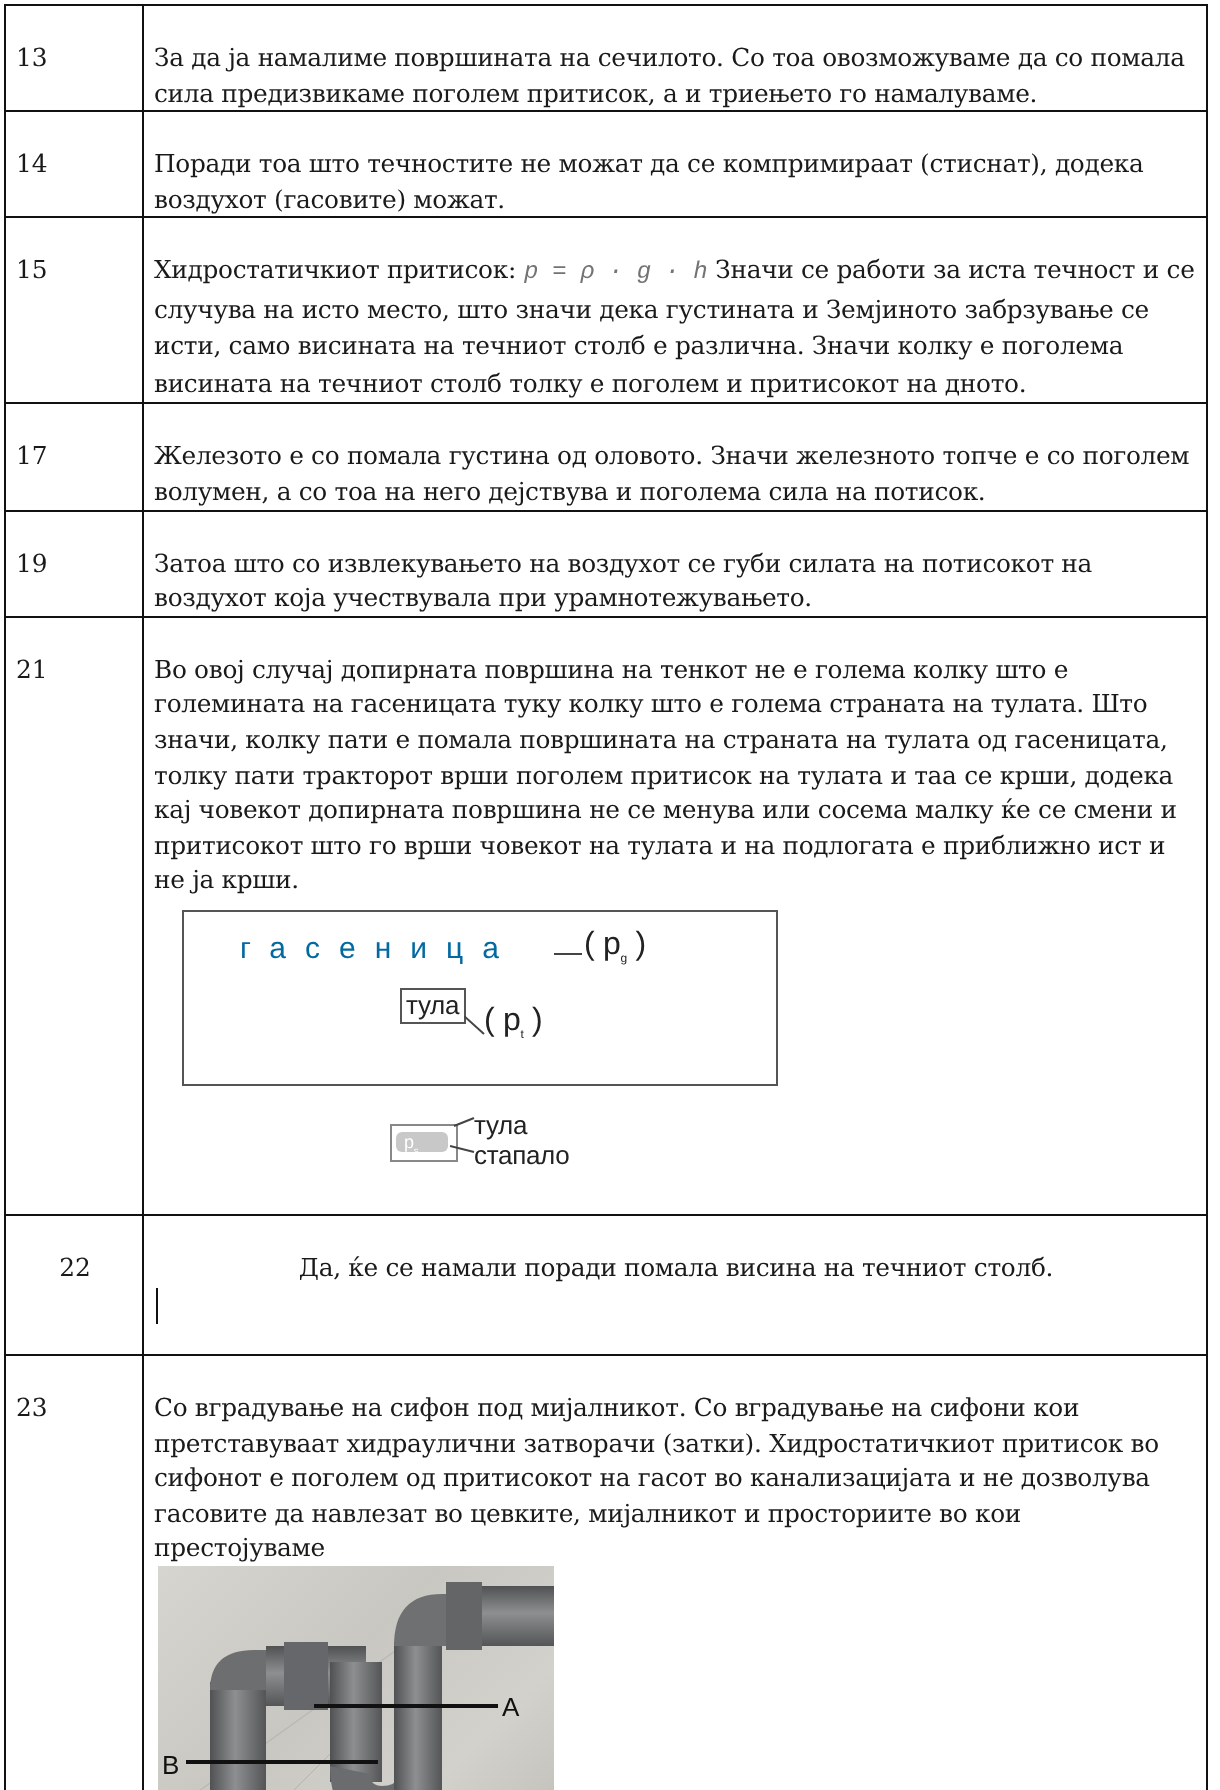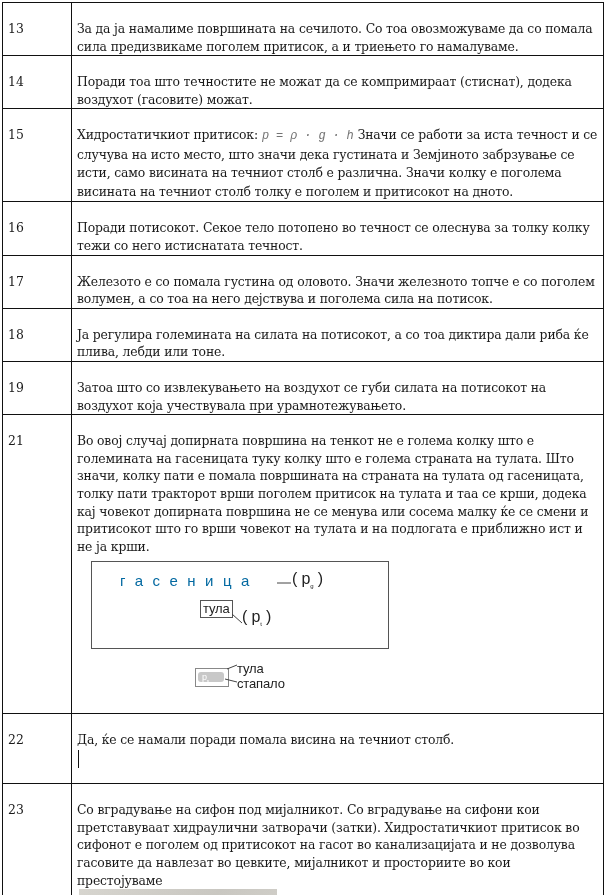--- a/index.html
+++ b/index.html
@@ -8,21 +8,21 @@
   table.answers { position: absolute; left: 2px; top: 2px; width: 602px;
                   border-collapse: collapse; table-layout: fixed; }
   table.answers td { border: 1.4px solid #111; vertical-align: top;
                      font-size: 12.4px; line-height: 17.6px; padding: 17px 4px 0 5px; }
   td.num { width: 59px; padding-left: 9px; }
   td.txt { letter-spacing: -0.15px; }
   .formula { font-family: Liberation Mono, monospace; font-style: italic; color: #737373; margin: 12px 4px; font-size: 12px; }
   .r13 { height: 37px; } .r14 { height: 35px; } .r15 { height: 72px; }
   .r16 { height: 35px; } .r17 { height: 36px; } .r18 { height: 35px; }
   .r19 { height: 36px; } .r20 { height: 16px; } .r21 { height: 270px; }
-  .r22 { height: 70px; } .r23 { height: 240px; }
+  .r22 { height: 70px; text-align: center; } .r23 { height: 240px; }
   .r15 .txt { line-height: 18.5px; }
   .diagram-frame { position: relative; width: 300px; height: 152px; margin-left: 8px; margin-top: 6px; }
   .track-box { position: absolute; left: 6px; top: 0; width: 296px; height: 86px; border: 1.2px solid #555; }
   .track-label { position: absolute; left: 28px; top: 10px; font-family: "Liberation Sans", sans-serif;
                  font-size: 15px; letter-spacing: 9.5px; color: #0369a1; }
   .pg { position: absolute; left: 200px; top: 8px; font-family: "Liberation Sans", sans-serif; font-size: 16px; color: #222; }
   .pg sub, .pt sub { font-size: 6px; }
   .tula-box { position: absolute; left: 108px; top: 38px; border: 1px solid #555; padding: 0 2px;
               font-family: "Liberation Sans", sans-serif; font-size: 13px; line-height: 16px; color: #222; }
   .pt { position: absolute; left: 150px; top: 46px; font-family: "Liberation Sans", sans-serif; font-size: 16px; color: #222; }
@@ -46,31 +46,23 @@
     <td class="txt">За да ја намалиме површината на сечилото. Со тоа овозможуваме да со помала сила предизвикаме поголем притисок, а и триењето го намалуваме.</td>
   </tr>
   <tr class="r14">
     <td class="num">14</td>
     <td class="txt">Поради тоа што течностите не можат да се компримираат (стиснат), додека воздухот (гасовите) можат.</td>
   </tr>
   <tr class="r15">
     <td class="num">15</td>
     <td class="txt"><span>Хидростатичкиот притисок:</span><span class="formula">p = ρ · g · h</span><span>Значи се  работи за иста течност и се случува на исто место, што значи дека густината и Земјиното забрзување се исти, само висината  на течниот столб е различна. Значи колку е поголема висината на течниот столб толку е поголем и притисокот на дното.</span></td>
   </tr>
-  <tr class="r16">
-    <td class="num">16</td>
-    <td class="txt">Поради потисокот. Секое тело потопено во течност се олеснува за толку колку тежи со него истиснатата течност.</td>
-  </tr>
   <tr class="r17">
     <td class="num">17</td>
     <td class="txt">Железото е со помала густина од оловото. Значи железното топче е со поголем волумен, а со тоа на него дејствува и поголема сила на потисок.</td>
-  </tr>
-  <tr class="r18">
-    <td class="num">18</td>
-    <td class="txt">Ја регулира големината на силата на потисокот, а со тоа диктира дали риба ќе плива, лебди или тоне.</td>
   </tr>
   <tr class="r19">
     <td class="num">19</td>
     <td class="txt">Затоа што со извлекувањето на воздухот се губи силата на потисокот на воздухот која учествувала при урамнотежувањето.</td>
   </tr>
   <tr class="r21">
     <td class="num">21</td>
     <td class="txt">
       <div>Во овој случај допирната површина на тенкот не е голема  колку што е големината на гасеницата туку колку што е голема страната на тулата. Што значи, колку пати е помала површината на страната на тулата од гасеницата, толку пати тракторот врши поголем притисок на тулата и таа се крши, додека кај човекот допирната површина не се менува или сосема малку ќе се смени и притисокот што го врши човекот на тулата и на подлогата е приближно ист и не ја крши.</div>
       <div class="diagram-frame">

